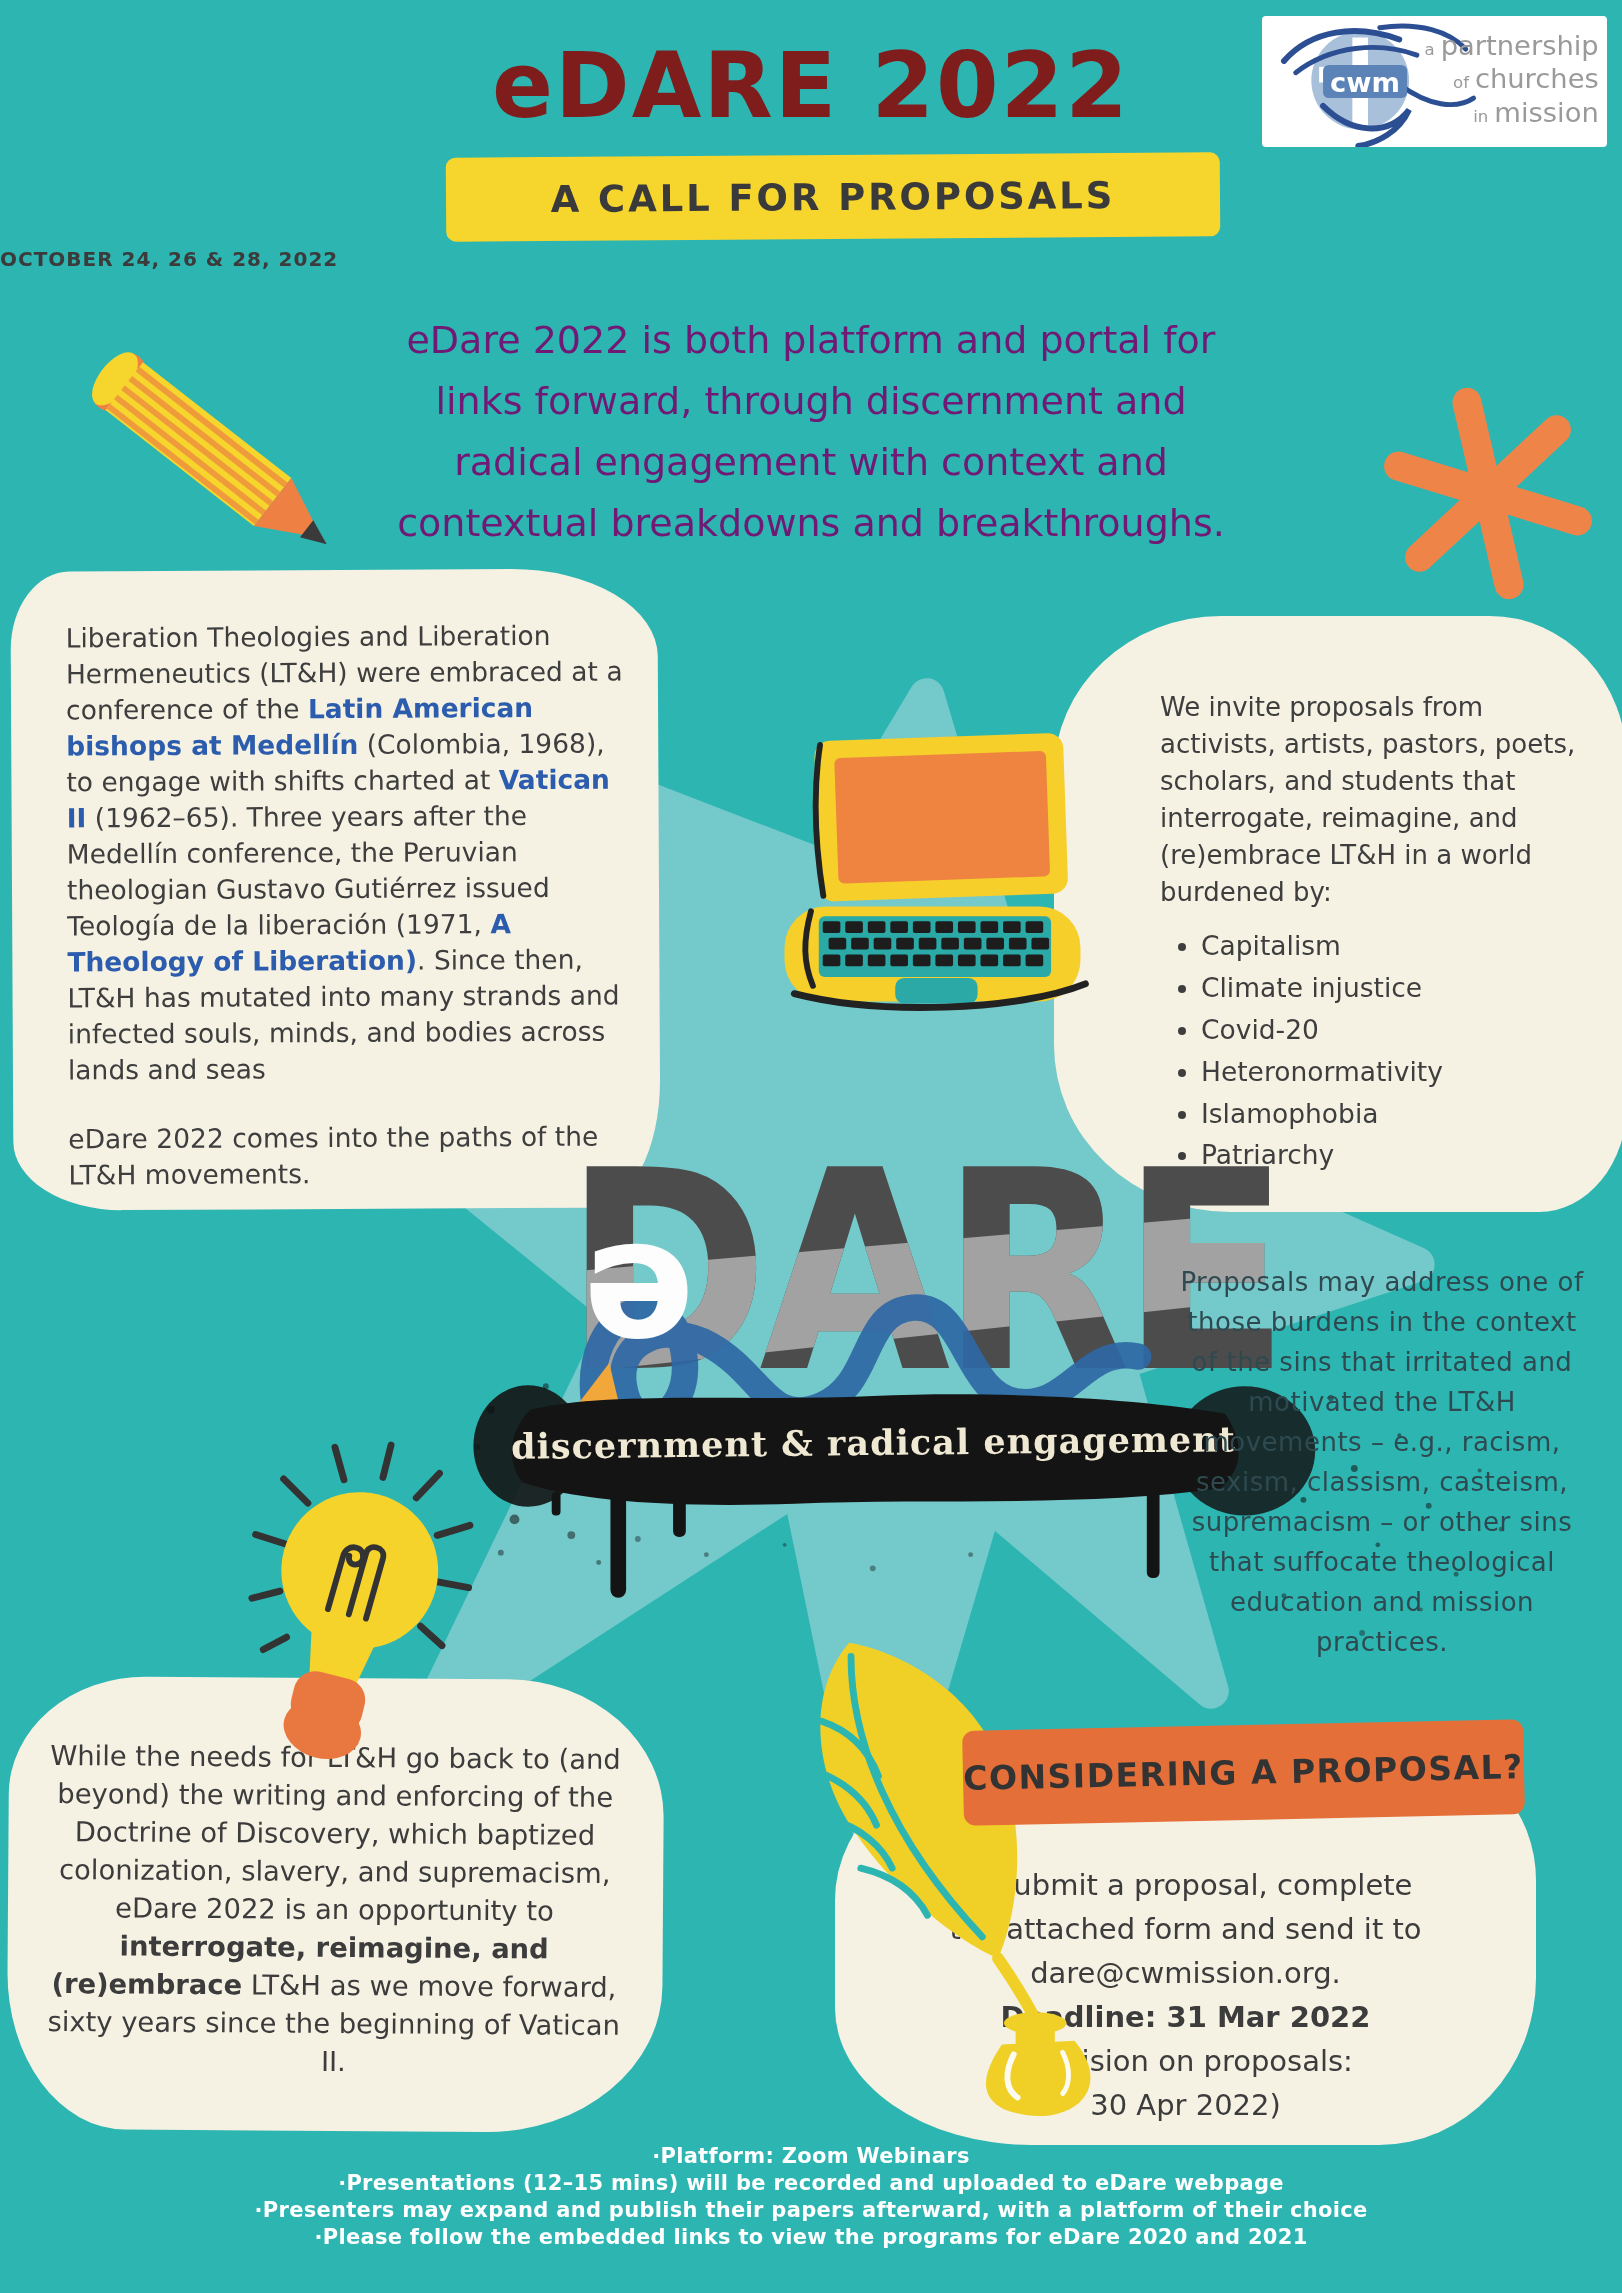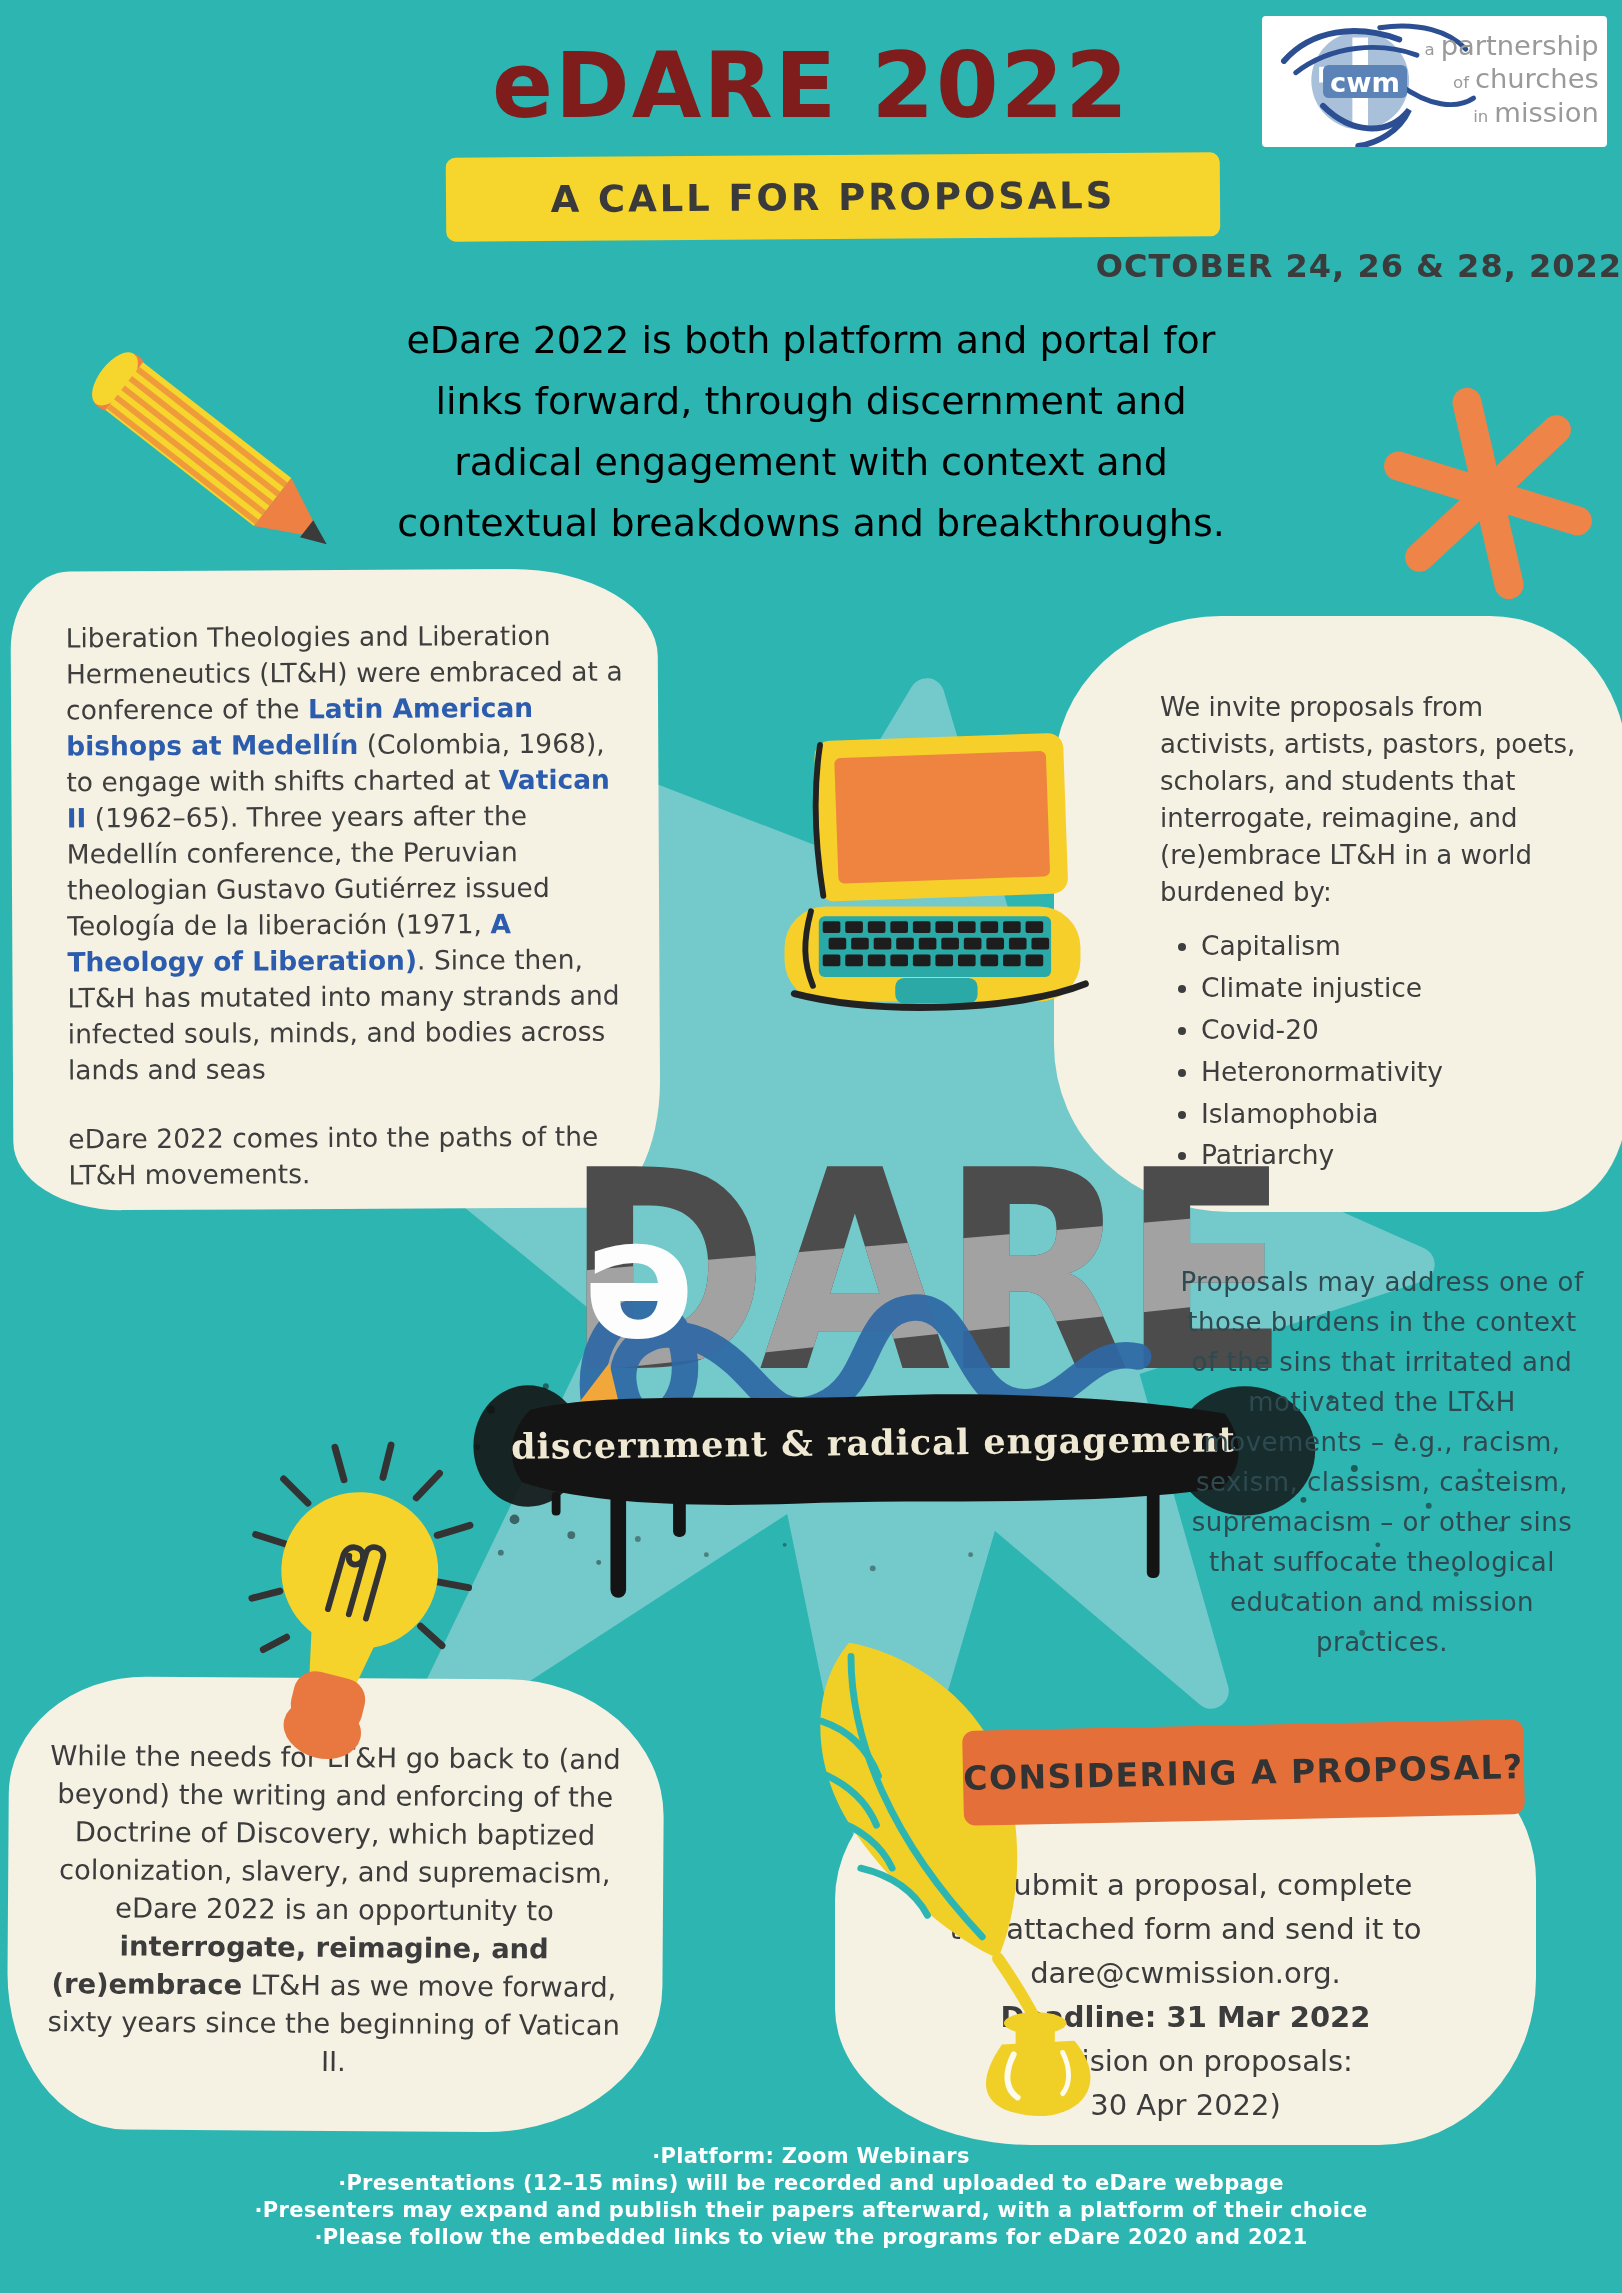--- a/index.html
+++ b/index.html
@@ -9,24 +9,24 @@
 
   
   #star-svg{left:363px;top:637px;z-index:1;}
 
   
   .title{left:0;right:0;top:33px;text-align:center;font-size:90px;font-weight:800;
          letter-spacing:2px;color:#7f1d1d;z-index:3;}
   .banner{left:446px;top:155px;width:774px;height:84px;background:#f6d52d;border-radius:9.8px;
           transform:rotate(-0.4deg);display:flex;align-items:center;justify-content:center;
           font-size:37px;font-weight:800;letter-spacing:2.9px;color:#3a3a3a;z-index:3;}
-  .dates{left:0;right:0;top:247px;text-align:right;font-size:32px;font-weight:800;
+  .dates{left:0;right:0;top:247px;text-align:left;font-size:20px;font-weight:800;
          letter-spacing:1px;color:#3b3b3b;z-index:3;}
   .intro{left:0;right:0;top:310px;text-align:center;font-size:38px;line-height:61px;
-         color:#000000;z-index:3;}
+         color:#701a75;z-index:3;}
 
   
   .cwm-box{left:1262px;top:15.7px;width:345px;height:131px;background:#ffffff;border-radius:3.9px;z-index:3;}
 
   
   .blob{background:#f5f1e3;z-index:2;}
   .blob-left{left:11.8px;top:570px;width:647px;height:639px;
              border-radius:59px 147px 69px 108px / 78px 88px 127px 69px;transform:rotate(-0.3deg);
              padding:49px 27.4px 0 55px;box-sizing:border-box;}
   .blob-right{left:1054px;top:616px;width:573px;height:596px;

